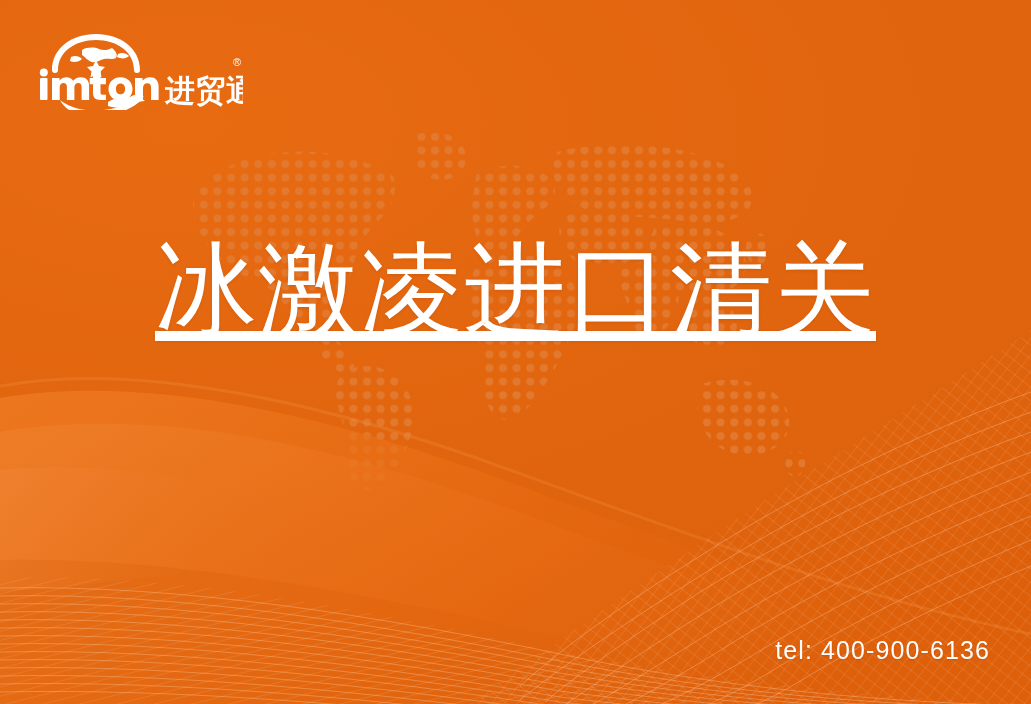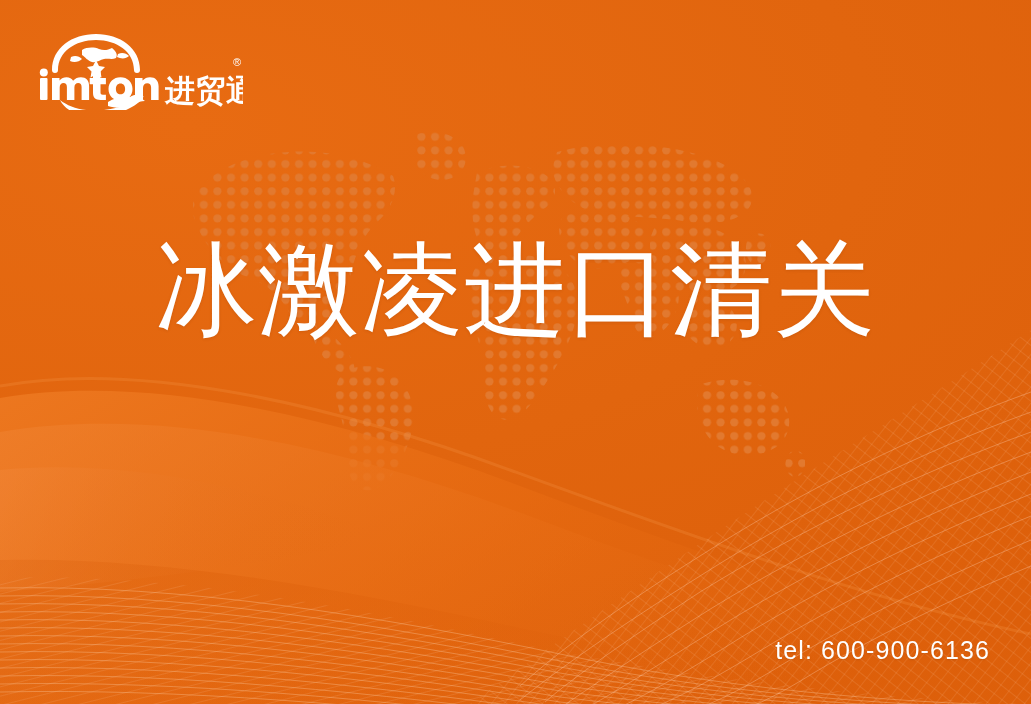--- a/index.html
+++ b/index.html
@@ -63,20 +63,21 @@
     left: 0;
     top: 228px;
     width: 1031px;
     text-align: center;
     color: #ffffff;
     font-family: "Liberation Sans", "DejaVu Sans", sans-serif;
     font-weight: 400;
     letter-spacing: 1px;
     line-height: 1.22;
     text-shadow: 0 1px 3px rgba(120, 48, 0, 0.18);
+    text-decoration: underline;
   }
   #headline .hl-line {
     display: block;
     font-size: 102px;
     white-space: nowrap;
   }
   #headline .hl-line-2 {
     margin-top: -6px;
   }
 
@@ -295,15 +296,15 @@
     </g>
 
     <text x="127" y="71" font-family="'Liberation Sans','DejaVu Sans',sans-serif" font-size="30" font-weight="bold" fill="#ffffff" letter-spacing="0.5">进贸通</text>
     <text x="195" y="36" font-family="'Liberation Sans','DejaVu Sans',sans-serif" font-size="11" fill="#ffffff">®</text>
   </svg>
 
   <div id="headline">
     <span class="hl-line hl-line-1">冰激凌进口清关</span>
   </div>
 
-  <div id="phone">tel: 600-900-6136</div>
+  <div id="phone">tel: 400-900-6136</div>
 
 </div>
 
 </body></html>

